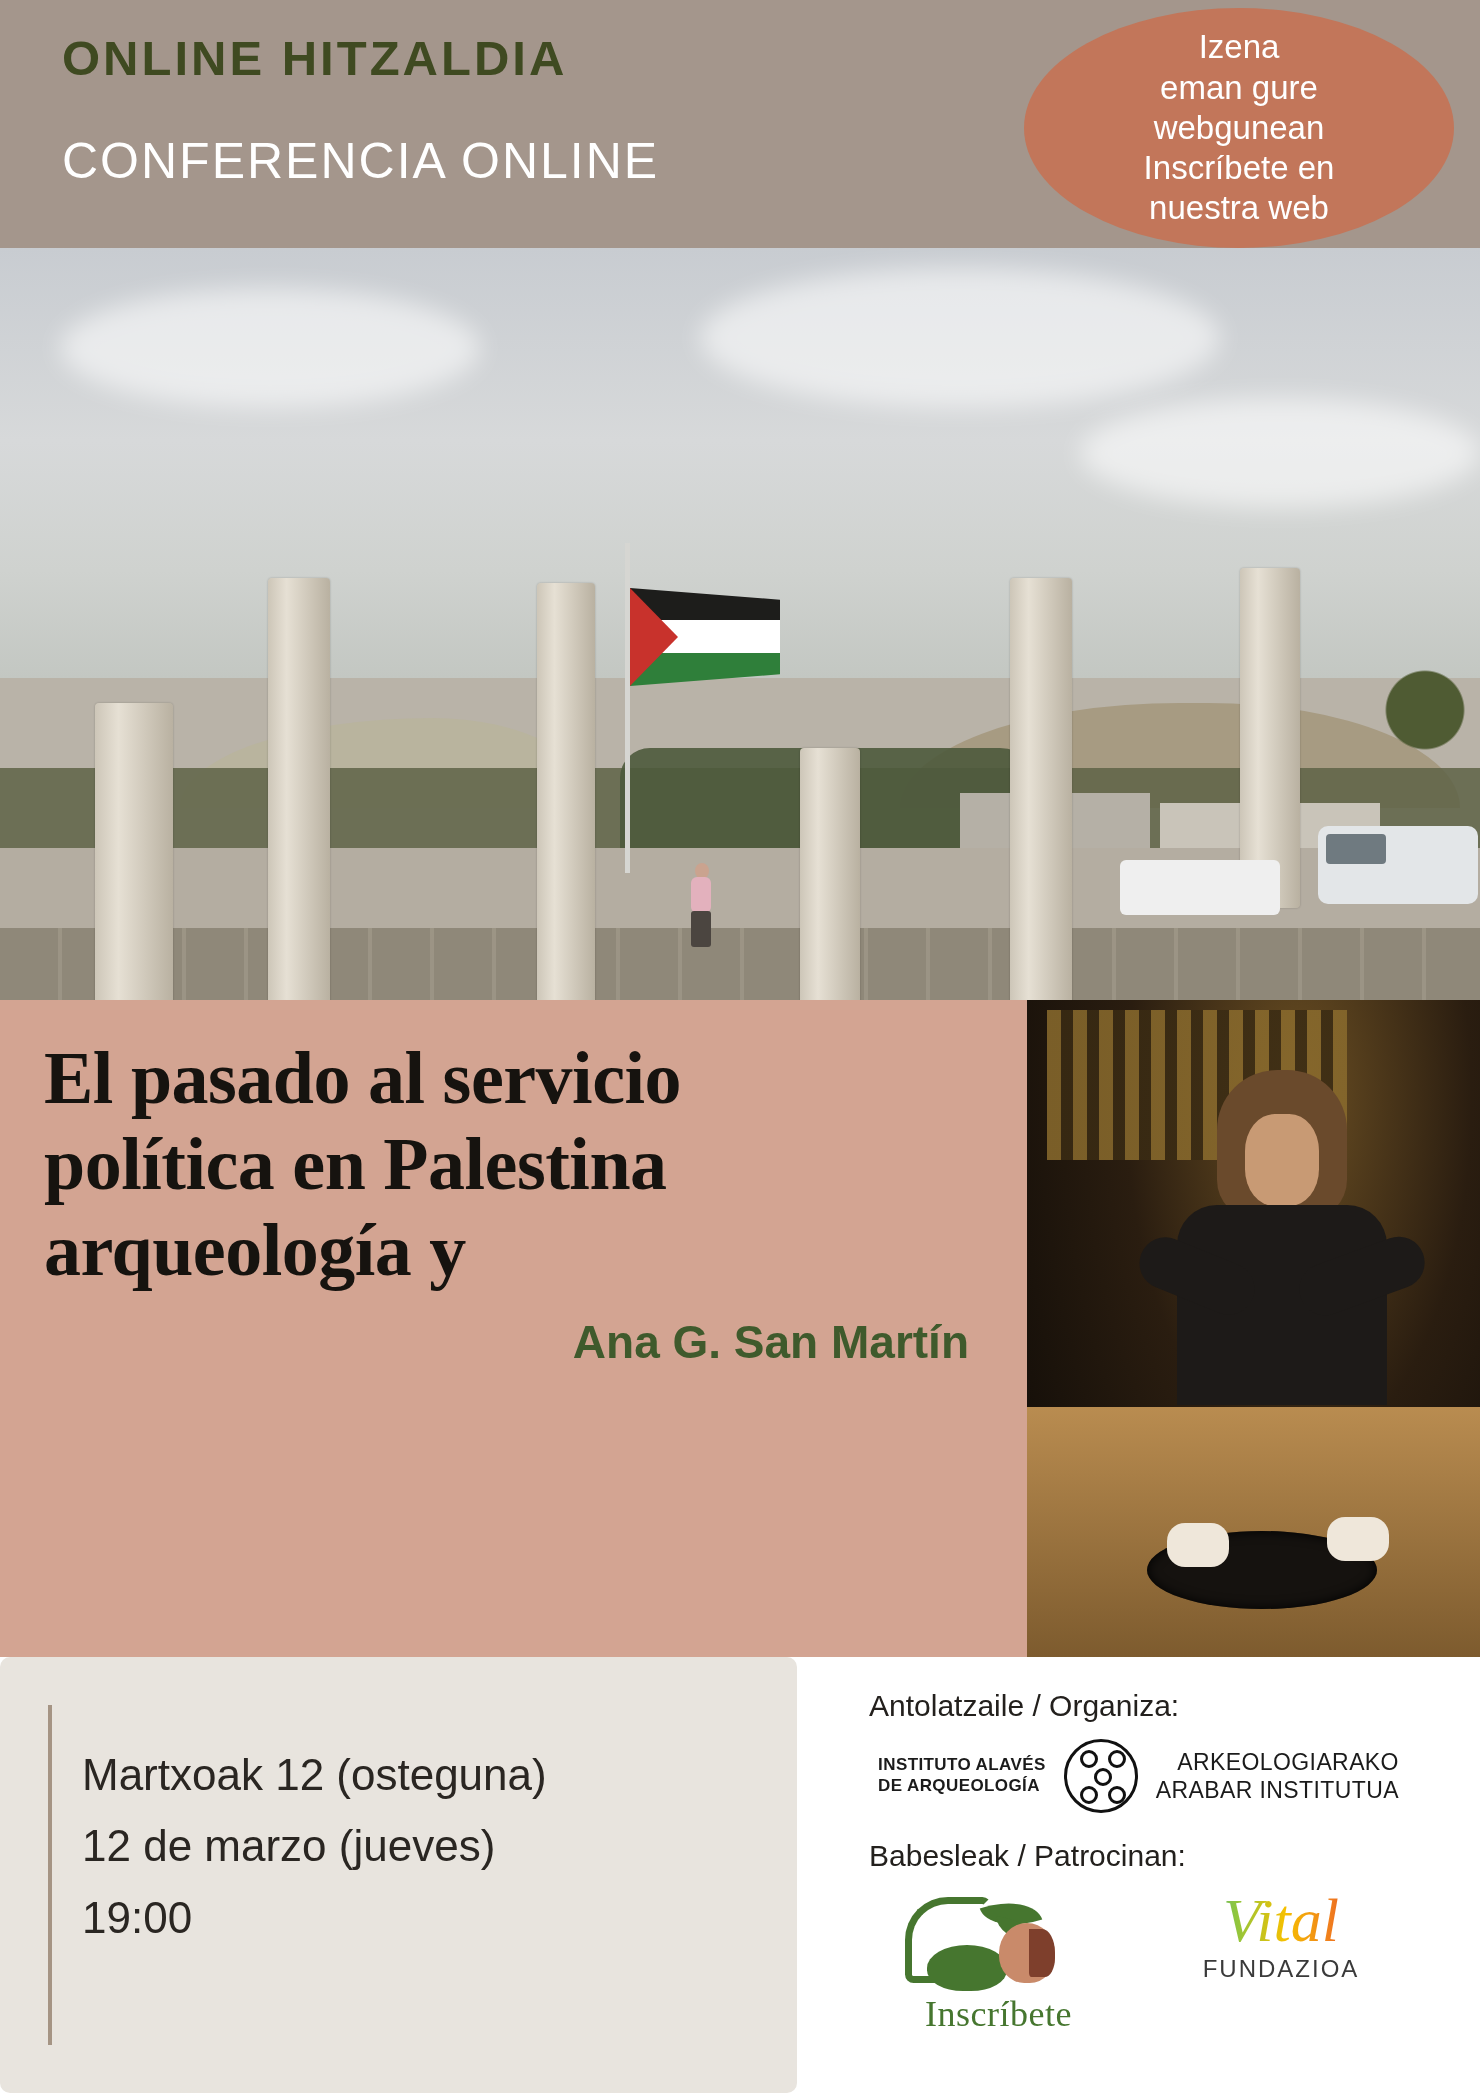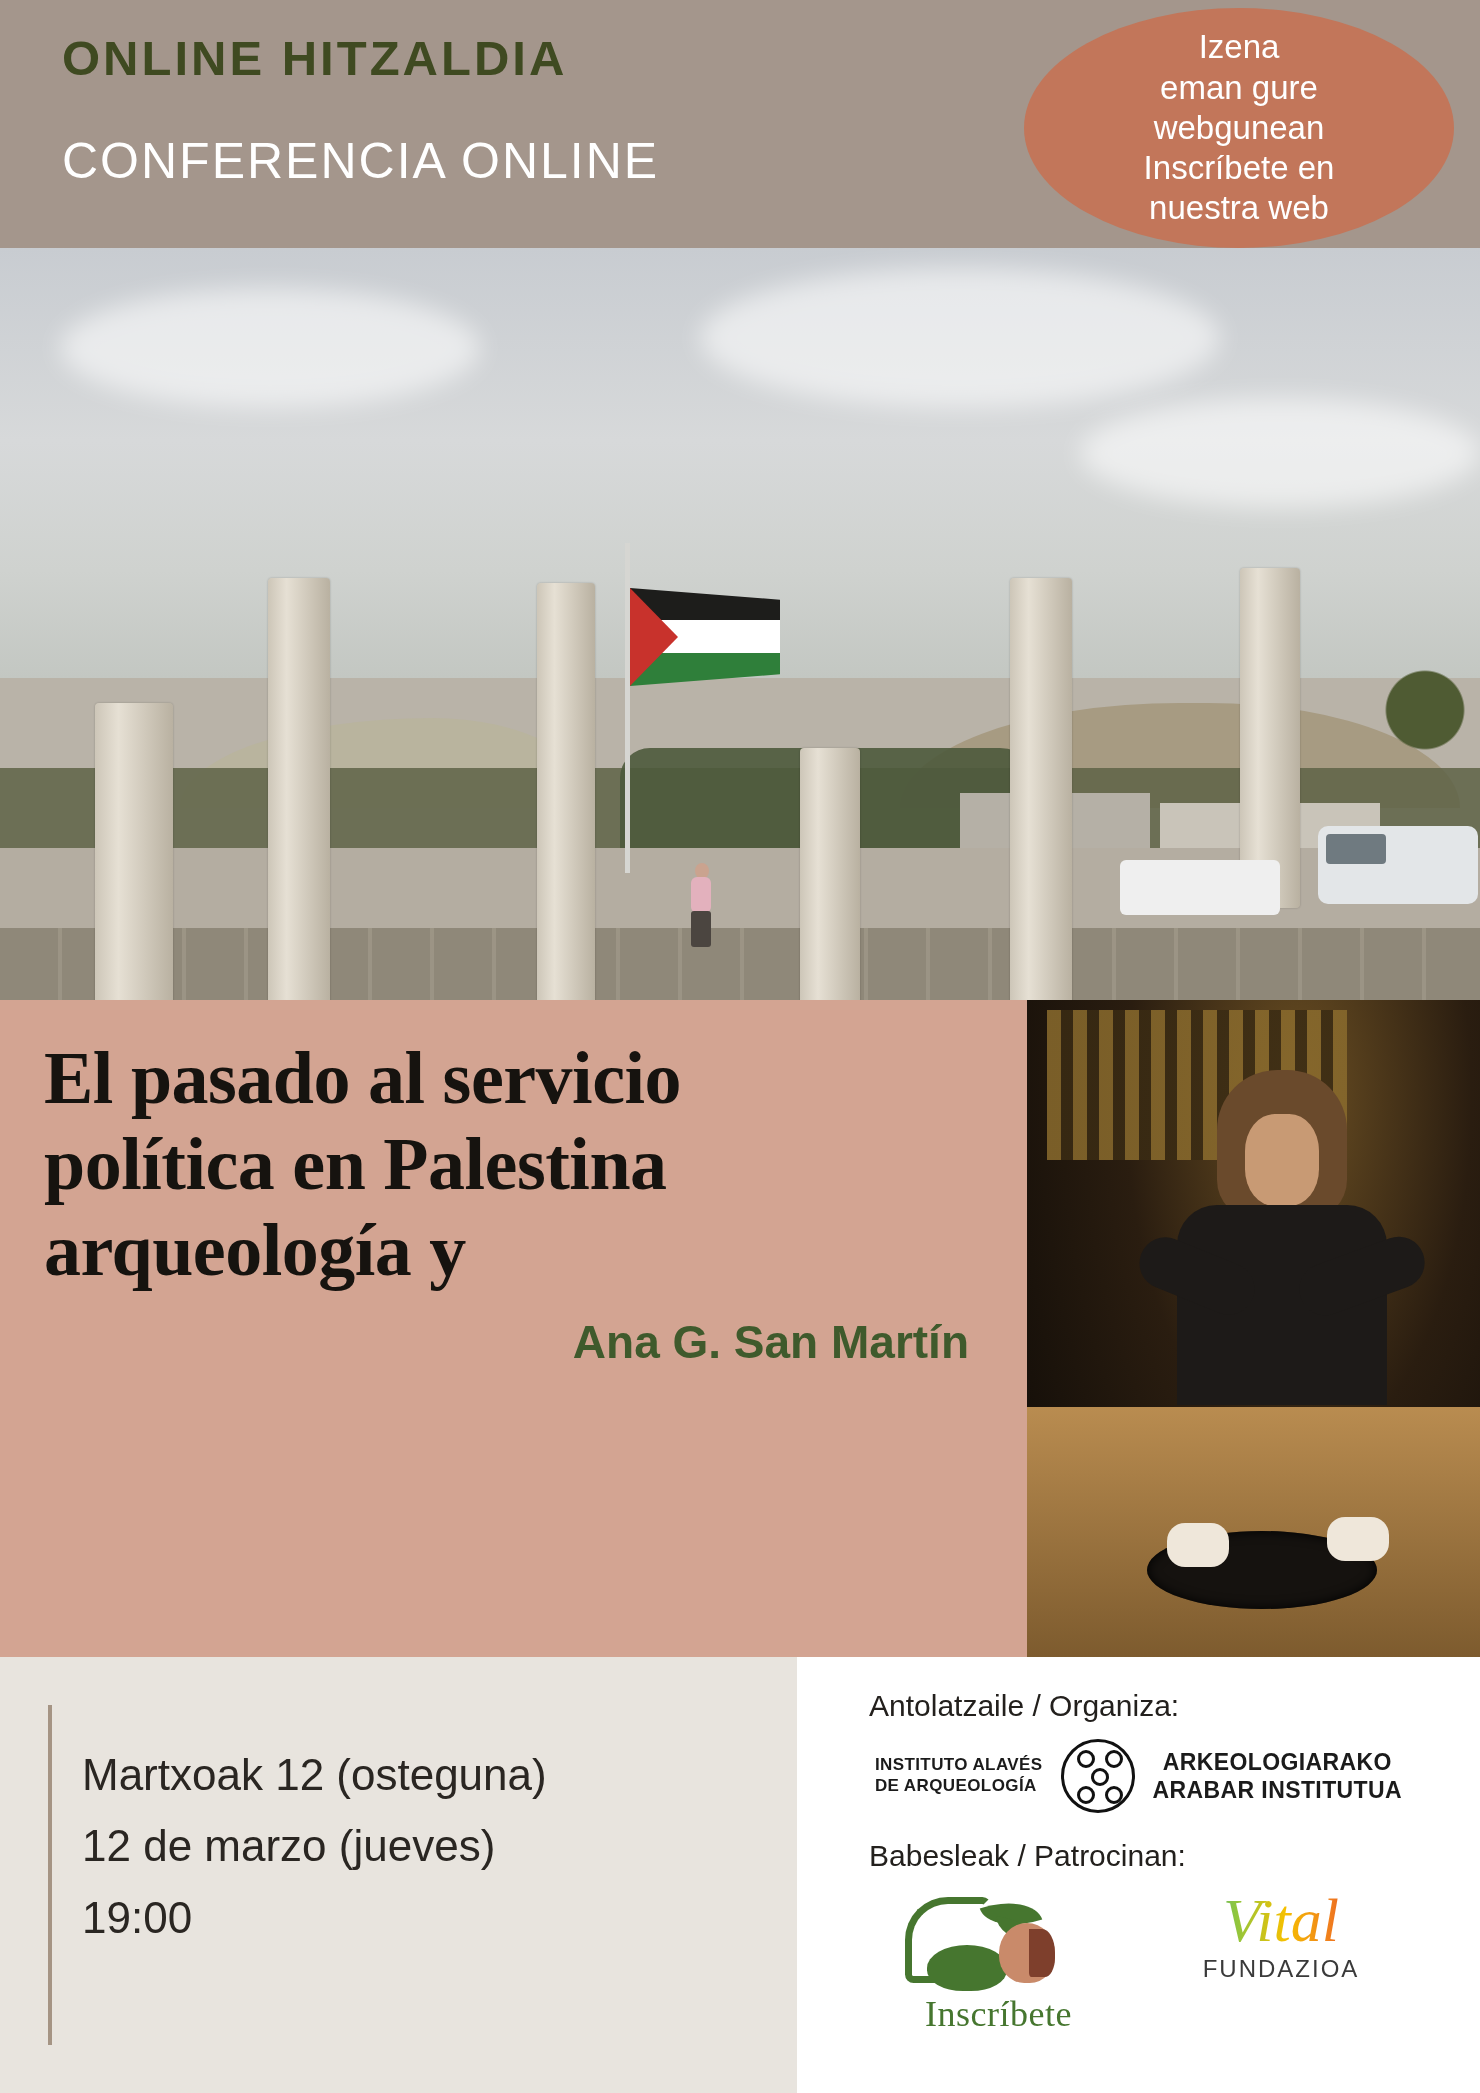--- a/index.html
+++ b/index.html
@@ -196,20 +196,21 @@
   .lab-arm-l { position:absolute; left:-10px; top:180px; width:120px; height:52px; background:#1d1a18; border-radius:26px; transform: rotate(22deg); }
   .lab-arm-r { position:absolute; left:150px; top:180px; width:130px; height:52px; background:#1d1a18; border-radius:26px; transform: rotate(-20deg); }
   .glove { position:absolute; width:62px; height:44px; background:#efe7da; border-radius:18px; }
 
   
   .date-block {
     position: absolute;
     left: 0; top: 1657px;
     width: 797px; height: 436px;
     background: #e8e4de;
+    border-radius: 10px;
   }
   .date-rule {
     position: absolute;
     left: 48px; top: 48px; width: 4px; height: 340px;
     background: #a59484;
   }
   .date-text {
     position: absolute;
     left: 82px; top: 82px;
     font-size: 44px;
@@ -240,23 +241,23 @@
   }
   .org-text-left {
     text-align: left;
     font-size: 17px;
     font-weight: 700;
     letter-spacing: .4px;
     line-height: 1.22;
     color: #1b1b1b;
   }
   .org-text-right {
-    text-align: center;
+    text-align: right;
     font-size: 23px;
-    font-weight: 700;
+    font-weight: 400;
     letter-spacing: .4px;
     line-height: 1.22;
     color: #1b1b1b;
   }
   .iaa-mark {
     width: 74px; height: 74px; border-radius: 50%;
     border: 3px solid #111;
     position: relative;
     flex: 0 0 auto;
   }

